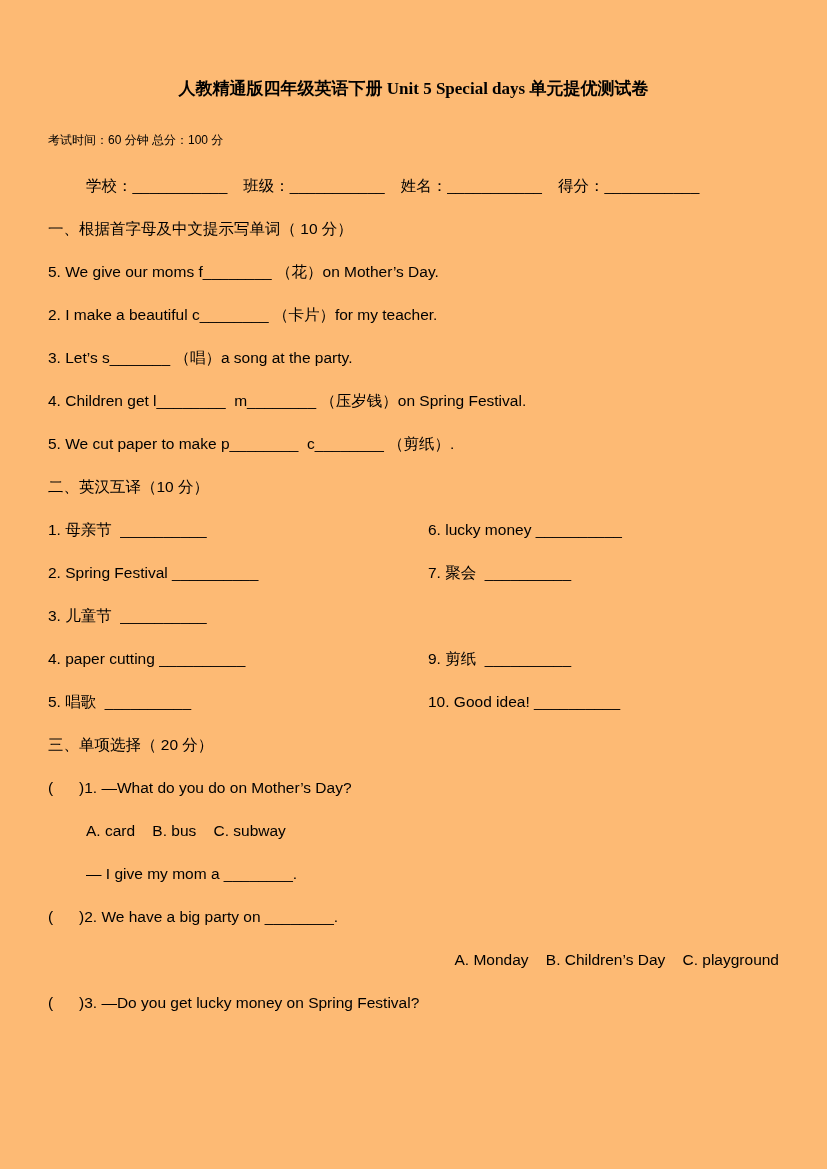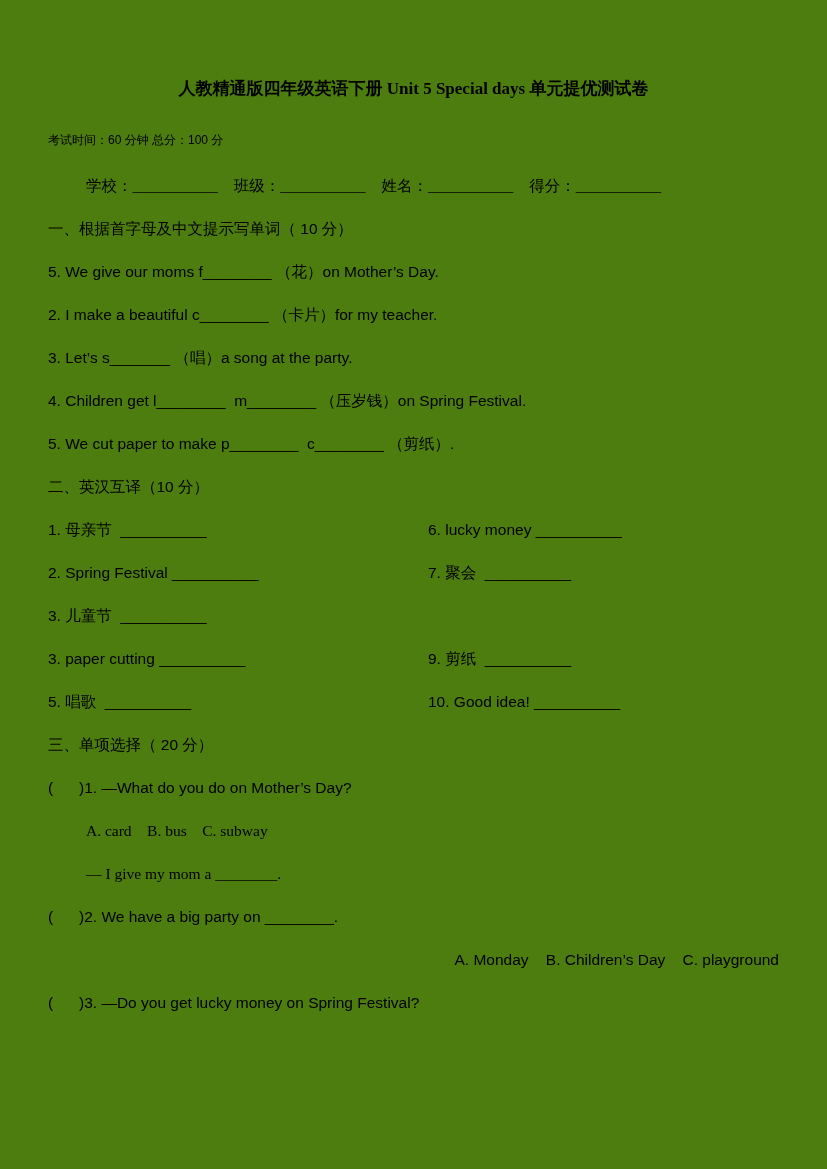--- a/index.html
+++ b/index.html
@@ -1,21 +1,21 @@
 <!DOCTYPE html>
 <html><head>
 <meta charset="utf-8">
 <style>
   * { margin: 0; padding: 0; box-sizing: border-box; }
   html, body { background: #ffffff; }
   .page {
     position: relative;
     width: 827px;
     height: 1169px;
-    background: #4d7c0f;
+    background: #fdba74;
     color: #000000;
     font-family: "Liberation Sans", "DejaVu Sans", sans-serif;
     font-size: 15.5px;
     padding: 72px 48px 0 48px;
     overflow: hidden;
   }
   .line {
     line-height: 43px;
     white-space: pre-wrap;
   }
@@ -25,21 +25,21 @@
     font-size: 17px;
     font-family: "Liberation Serif", "DejaVu Serif", serif;
     line-height: 34px;
     margin-bottom: 16px;
   }
   .subtitle {
     font-size: 12px;
     line-height: 36px;
     margin-bottom: 6px;
   }
-  .indent-1 { padding-left: 38px; font-family: Liberation Serif, serif; }
+  .indent-1 { padding-left: 38px; }
   .indent-2 { padding-left: 58px; text-align: right; }
   .info-row { display: flex; align-items: center; }
   .info-field { margin-right: 16px; white-space: pre; }
   .blank { letter-spacing: 0; }
   .cols { display: flex; }
   .col-left { flex: 0 0 380px; white-space: pre-wrap; }
   .col-right { flex: 1; white-space: pre-wrap; }
 </style>
 </head>
 <body>
@@ -70,21 +70,21 @@
     <span class="col-right">6. lucky money __________</span>
   </div>
   <div class="line cols">
     <span class="col-left">2. Spring Festival __________</span>
     <span class="col-right">7. 聚会  __________</span>
   </div>
   <div class="line cols">
     <span class="col-left">3. 儿童节  __________</span>
   </div>
   <div class="line cols">
-    <span class="col-left">3. paper cutting __________</span>
+    <span class="col-left">4. paper cutting __________</span>
     <span class="col-right">9. 剪纸  __________</span>
   </div>
   <div class="line cols">
     <span class="col-left">5. 唱歌  __________</span>
     <span class="col-right">10. Good idea! __________</span>
   </div>
 
   <div class="line">三、单项选择（ 20 分）</div>
   <div class="line">(      )1. —What do you do on Mother’s Day?</div>
   <div class="line indent-1">A. card    B. bus    C. subway</div>

